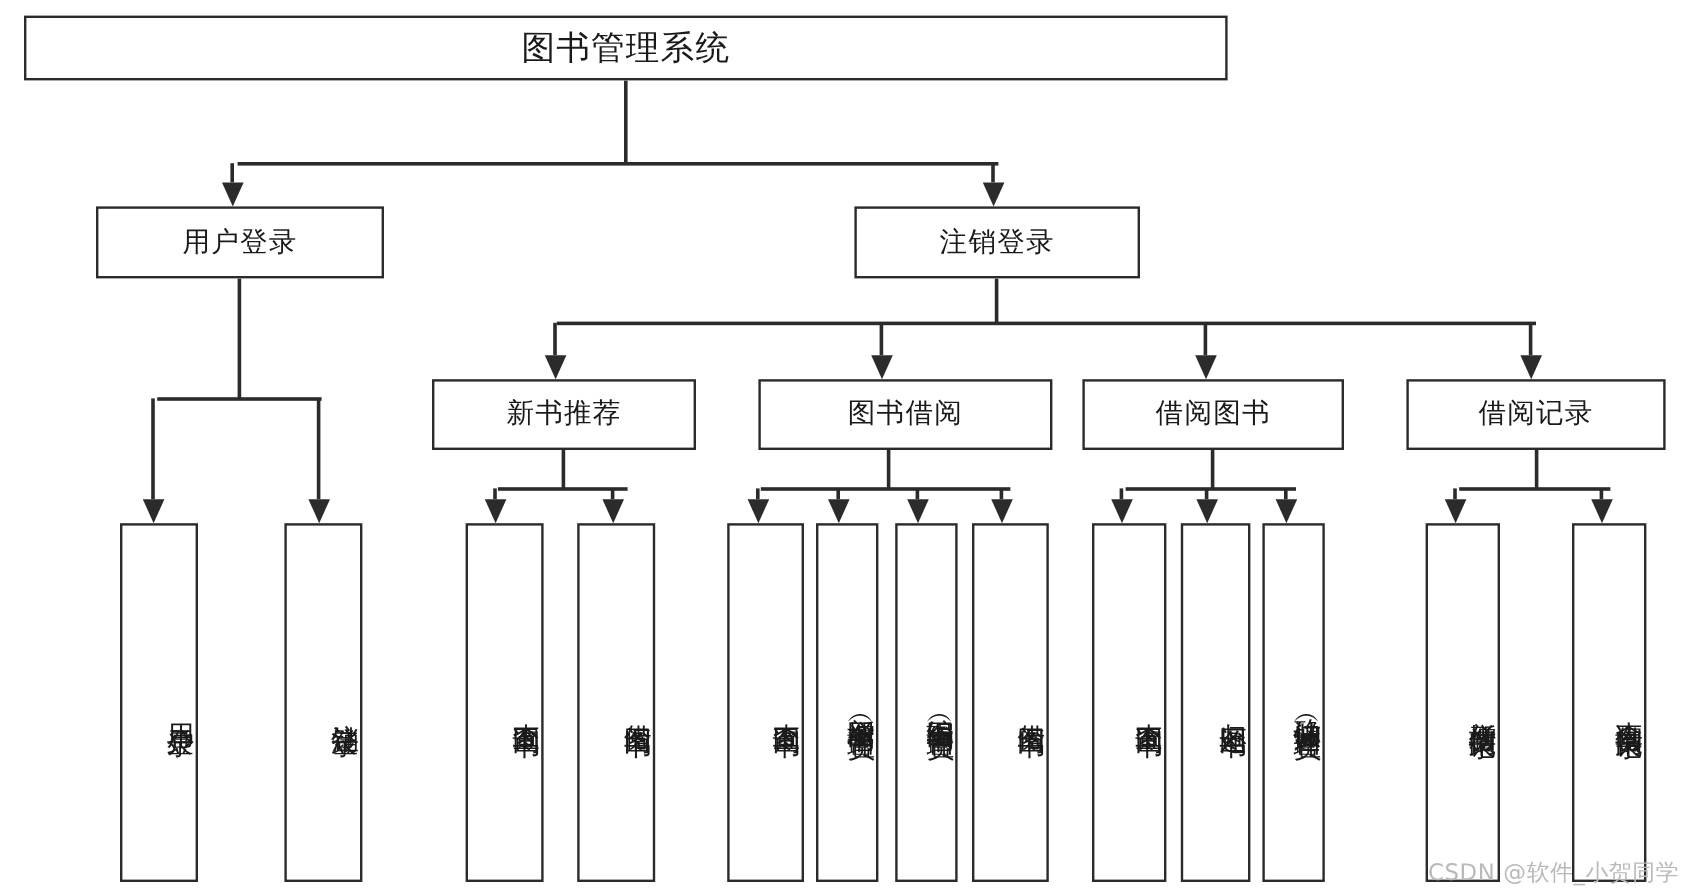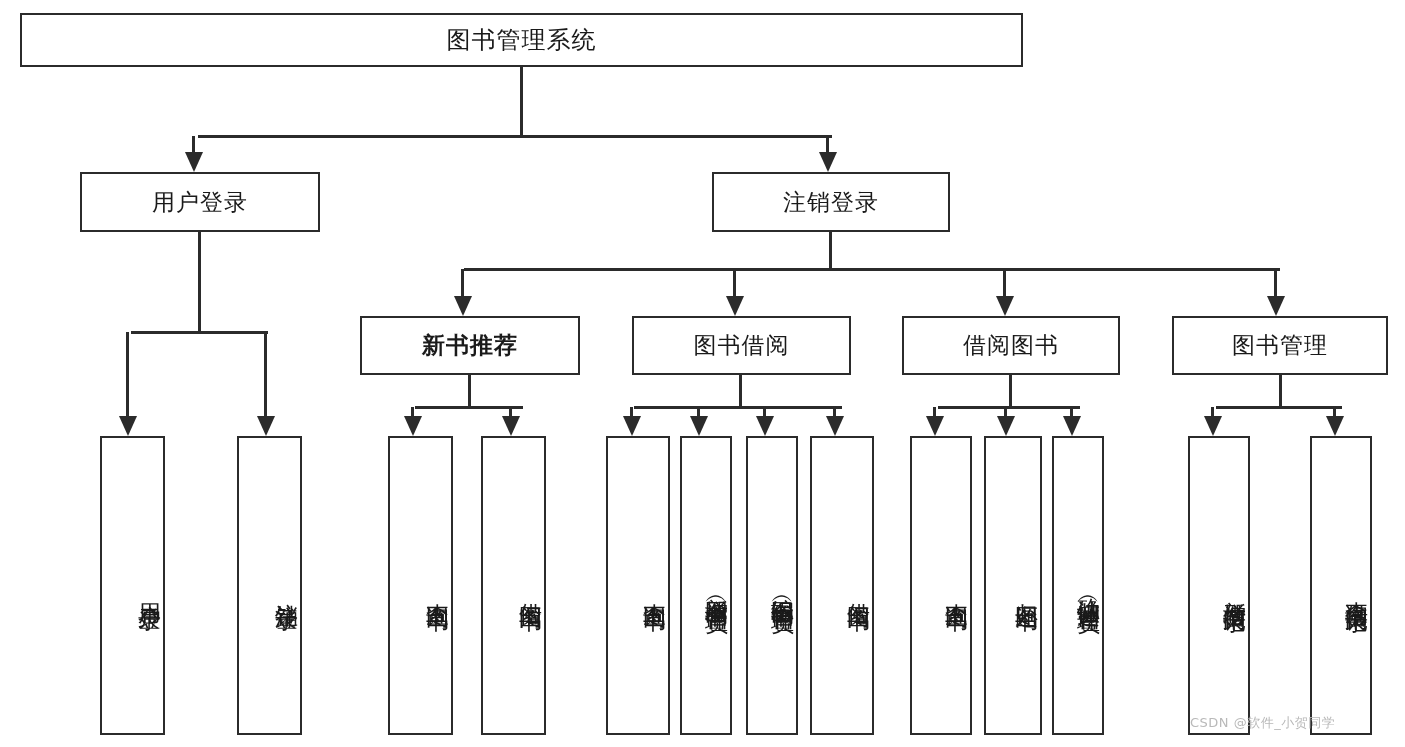--- a/index.html
+++ b/index.html
@@ -39,41 +39,41 @@
     text-orientation: upright;
     font-size: 23px;
     line-height: 1.18;
     letter-spacing: 2px;
     padding-top: 6px;
     align-items: flex-start;
     justify-content: center;
     text-align: center;
   }
   .node.root {
-    font-size: 24px;
+    font-size: 28px;
   }
   
   .vline, .hline {
     position: absolute;
     background: #2b2b2b;
   }
   .vline { width: 3px; }
   .hline { height: 3px; }
   .arrow {
     position: absolute;
     width: 0;
     height: 0;
     border-left: 9px solid transparent;
     border-right: 9px solid transparent;
     border-top: 20px solid #2b2b2b;
   }
   
   #watermark {
     position: absolute;
-    font-size: 13px;
+    font-size: 19px;
     color: #b9b9b9;
     white-space: nowrap;
     letter-spacing: 0.5px;
     user-select: none;
   }
 </style>
 </head>
 <body>
 
 <div id="canvas">
@@ -128,24 +128,24 @@
       <div class="hline" style="left: 1216px; top: 406px; width: 126px;"></div>
       <div class="vline" style="left: 1211px; top: 407px; height: 9px;"></div>
       <div class="arrow" style="left: 1203.5px; top: 416px;"></div>
       <div class="vline" style="left: 1333px; top: 407px; height: 9px;"></div>
       <div class="arrow" style="left: 1325.5px; top: 416px;"></div>
     </div>
   <div id="nodes">
       <div class="node h root" style="left: 20px; top: 13px; width: 1003px; height: 54px;">图书管理系统</div>
       <div class="node h" style="left: 80px; top: 172px; width: 240px; height: 60px;">用户登录</div>
       <div class="node h" style="left: 712px; top: 172px; width: 238px; height: 60px;">注销登录</div>
-      <div class="node h" style="left: 360px; top: 316px; width: 220px; height: 59px; font-weight: bold;">新书推荐</div>
-      <div class="node h" style="left: 632px; top: 316px; width: 219px; height: 59px;">图书借阅</div>
+      <div class="node h" style="left: 360px; top: 316px; width: 220px; height: 59px;">新书推荐</div>
+      <div class="node h" style="left: 632px; top: 316px; width: 245px; height: 59px;">图书借阅</div>
       <div class="node h" style="left: 902px; top: 316px; width: 218px; height: 59px;">借阅图书</div>
-      <div class="node h" style="left: 1172px; top: 316px; width: 216px; height: 59px;">图书管理</div>
+      <div class="node h" style="left: 1172px; top: 316px; width: 216px; height: 59px;">借阅记录</div>
       <div class="node v" style="left: 100px; top: 436px; width: 65px; height: 299px;">用户登录</div>
       <div class="node v" style="left: 237px; top: 436px; width: 65px; height: 299px;">注销登录</div>
       <div class="node v" style="left: 388px; top: 436px; width: 65px; height: 299px;">查询图书</div>
       <div class="node v" style="left: 481px; top: 436px; width: 65px; height: 299px;">借阅图书</div>
       <div class="node v" style="left: 606px; top: 436px; width: 64px; height: 299px;">查询图书</div>
       <div class="node v" style="left: 680px; top: 436px; width: 52px; height: 299px;">新增图书（管理员）</div>
       <div class="node v" style="left: 746px; top: 436px; width: 52px; height: 299px;">编辑图书（管理员）</div>
       <div class="node v" style="left: 810px; top: 436px; width: 64px; height: 299px;">借阅图书</div>
       <div class="node v" style="left: 910px; top: 436px; width: 62px; height: 299px;">查询图书</div>
       <div class="node v" style="left: 984px; top: 436px; width: 58px; height: 299px;">归还图书</div>

